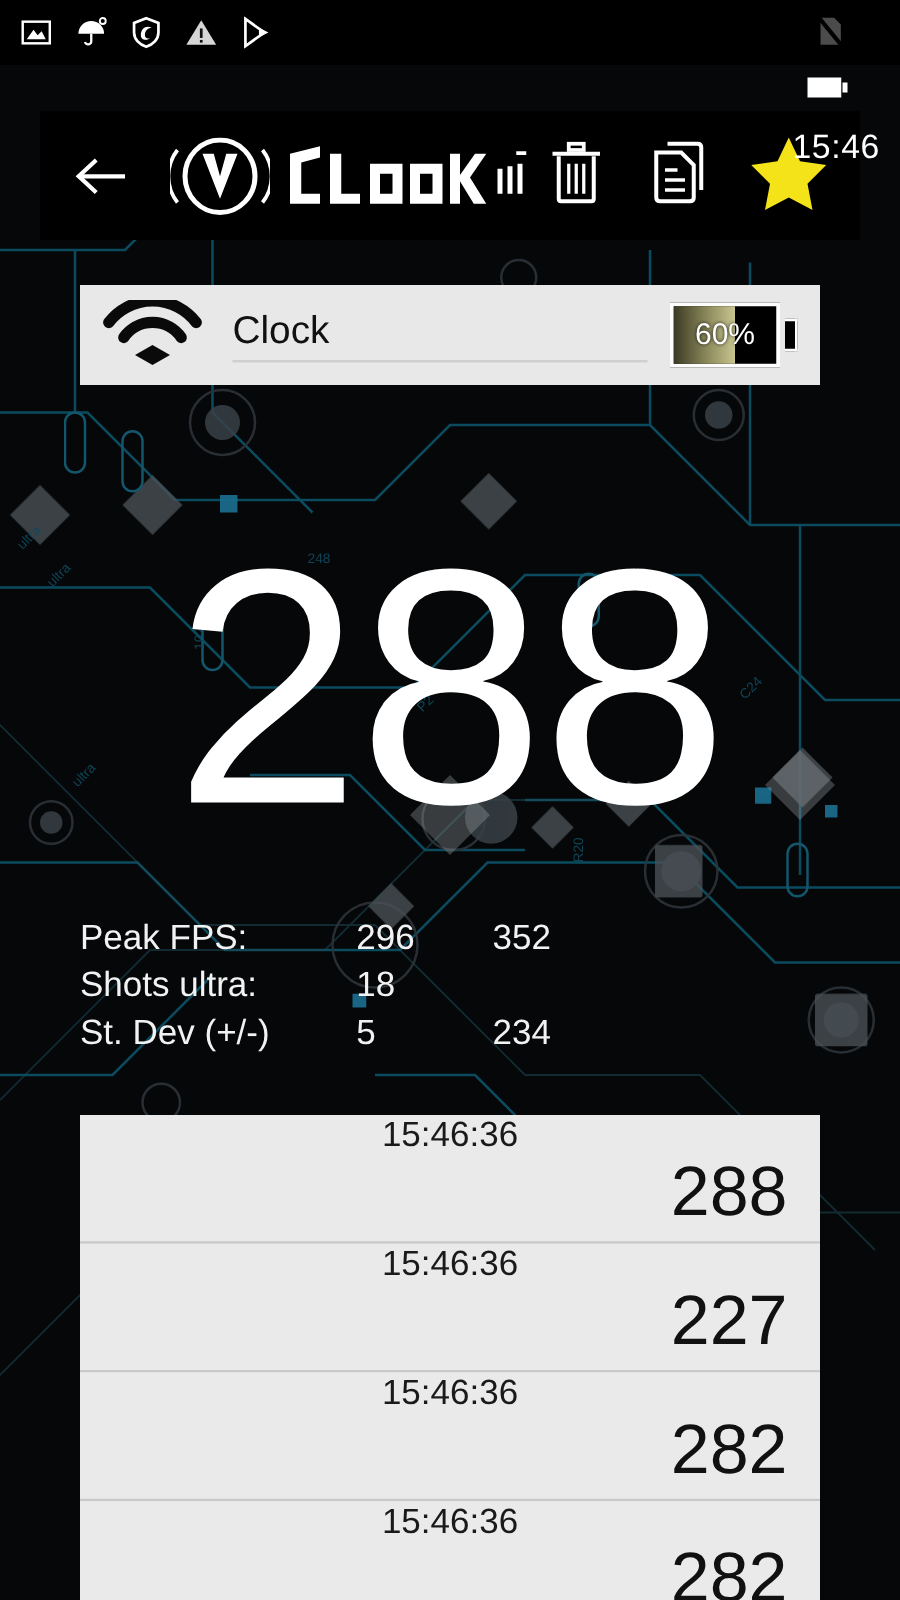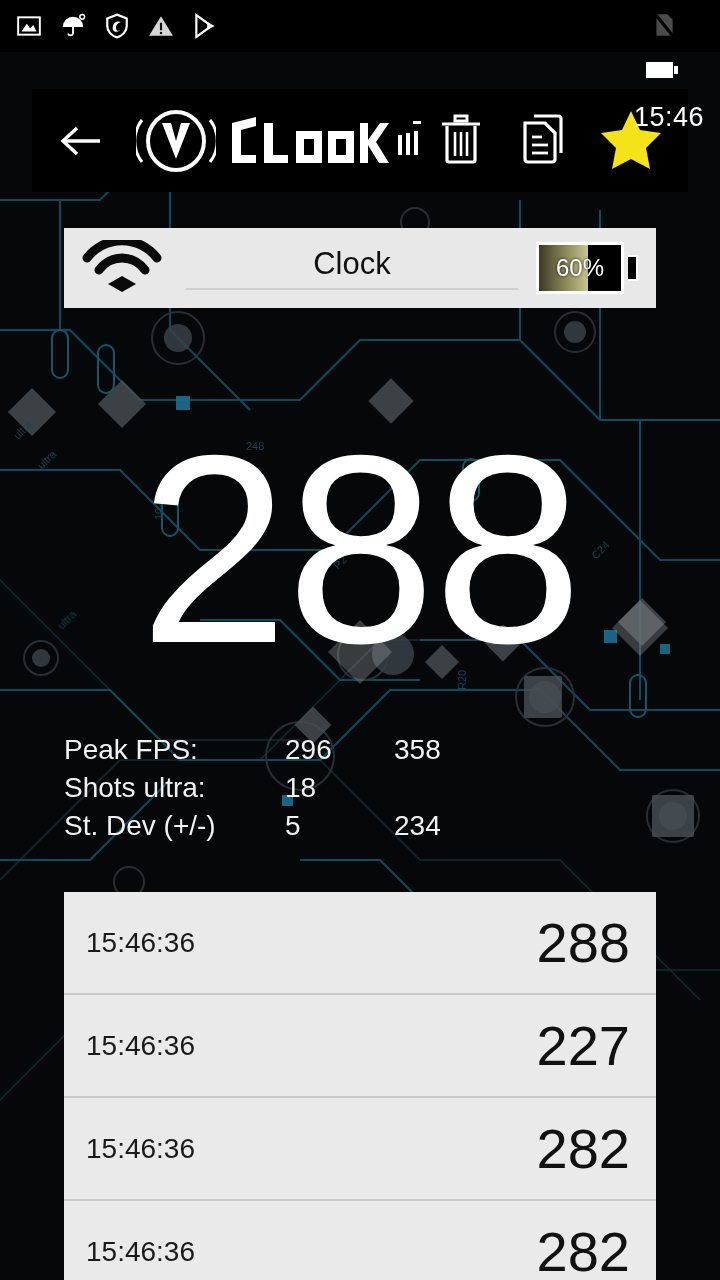--- a/index.html
+++ b/index.html
@@ -41,21 +41,21 @@
   #appbar .bar-actions{ margin-left:auto; display:flex; align-items:center; gap:34px; padding-right:26px; }
 
   
   #top-card{
     position:absolute; left:64px; top:228px; width:592px; height:80px;
     background:#e8e8e8; display:flex; align-items:center; padding:0 18px; z-index:20;
   }
   #card-title-wrap{ flex:1; margin-left:24px; margin-right:18px; }
   #card-title{
     color:#111; font-size:31px; line-height:36px;
-    border-bottom:2px solid #cfcfcf; padding-bottom:6px;text-align:center;
+    border-bottom:2px solid #cfcfcf; padding-bottom:6px;
   }
   #battery-widget{
     position:relative; display:flex; align-items:center;
   }
   #battery-body{
     position:relative; width:88px; height:52px;
     background:#000; border:3px solid #fdfdfd;
     display:flex; align-items:center; justify-content:center;text-align:center;
   }
   #battery-fill{
@@ -93,21 +93,21 @@
   #stats .lbl2{ width:172px; }
   #stats .val2{ }
 
   
   #list-card{
     position:absolute; left:64px; top:892px; width:592px; height:388px;
     background:#eaeaea; z-index:18; overflow:hidden;
   }
   .list-row{
     height:103px; display:flex; align-items:center; padding:0 22px;
-    border-bottom:2px solid #c9c9c9; background:#eaeaea;
+    border-bottom:2px solid #c9c9c9; background:#eaeaea;flex-direction:column;
   }
   .list-row .ts{ color:#1a1a1a; font-size:28px; }
   .list-row .fps{
     margin-left:auto; color:#111; font-size:56px; line-height:58px;
     padding-right:4px;
   }
 </style>
 </head>
 <body>
 
@@ -321,21 +321,21 @@
 </div>
 
 <div id="hero">
   <div id="hero-value">288</div>
 </div>
 
 <div id="stats">
   <div class="row">
     <span class="lbl">Peak FPS:</span>
     <span class="val">296</span>
-    <span class="val2">358</span>
+    <span class="val2">352</span>
   </div>
   <div class="row">
     <span class="lbl">Shots ultra:</span>
     <span class="val">18</span>
     <span class="lbl2"></span>
     <span class="val2"></span>
   </div>
   <div class="row">
     <span class="lbl">St. Dev (+/-)</span>
     <span class="val">5</span>

